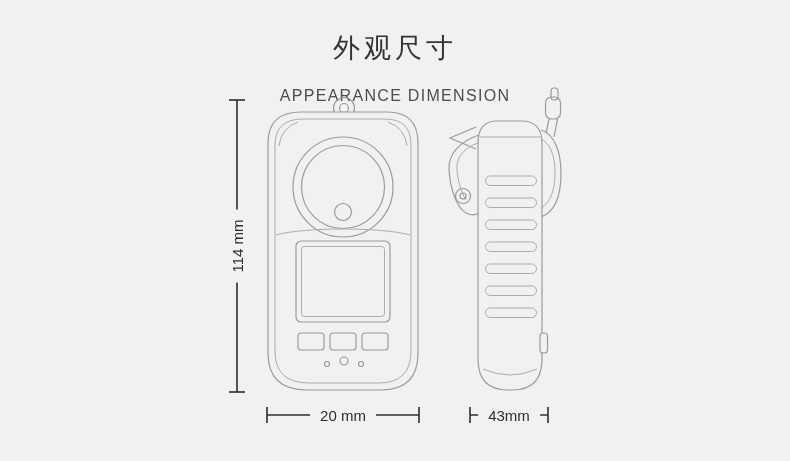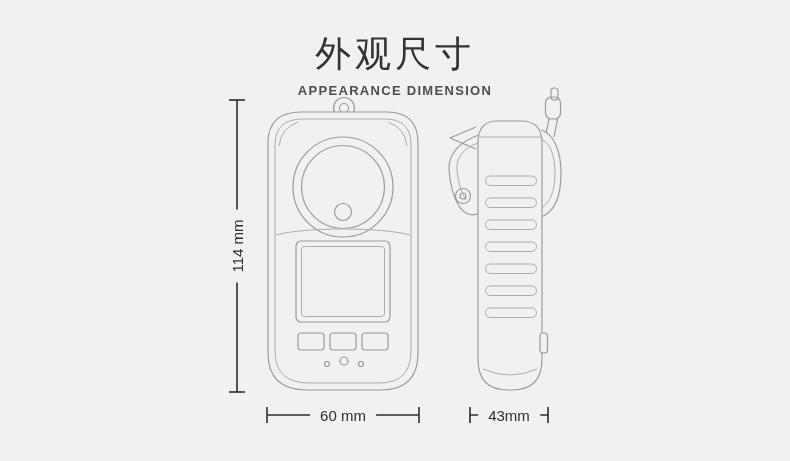--- a/index.html
+++ b/index.html
@@ -16,29 +16,29 @@
     overflow: hidden;
   }
   .header {
     position: absolute;
     top: 30px;
     left: 0;
     width: 100%;
     text-align: center;
   }
   .title {
-    font-size: 36px;
+    font-size: 27px;
     font-weight: 500;
     color: #333333;
     letter-spacing: 4px;
   }
   .subtitle {
-    margin-top: 4px;
-    font-size: 13px;
-    font-weight: 700;
+    margin-top: 21px;
+    font-size: 16px;
+    font-weight: 400;
     color: #4d4d4d;
     letter-spacing: 1.3px;
   }
   svg.drawing {
     position: absolute;
     left: 0;
     top: 0;
   }
   .dim-label {
     position: absolute;
@@ -140,17 +140,17 @@
       <path d="M 419 407 V 423"></path>
 
       <path d="M 470 415 H 548"></path>
       <path d="M 470 407 V 423"></path>
       <path d="M 548 407 V 423"></path>
     </g>
   </svg>
 
   <div class="dim-label vertical" style="left:237px; top:246px;">114 mm</div>
 
-  <div class="dim-label" style="left:343px; top:415px;">60 mm</div>
+  <div class="dim-label" style="left:343px; top:415px;">20 mm</div>
 
   <div class="dim-label" style="left:509px; top:415px;text-align:center;">43mm</div>
 
 </div>
 
 </body></html>

